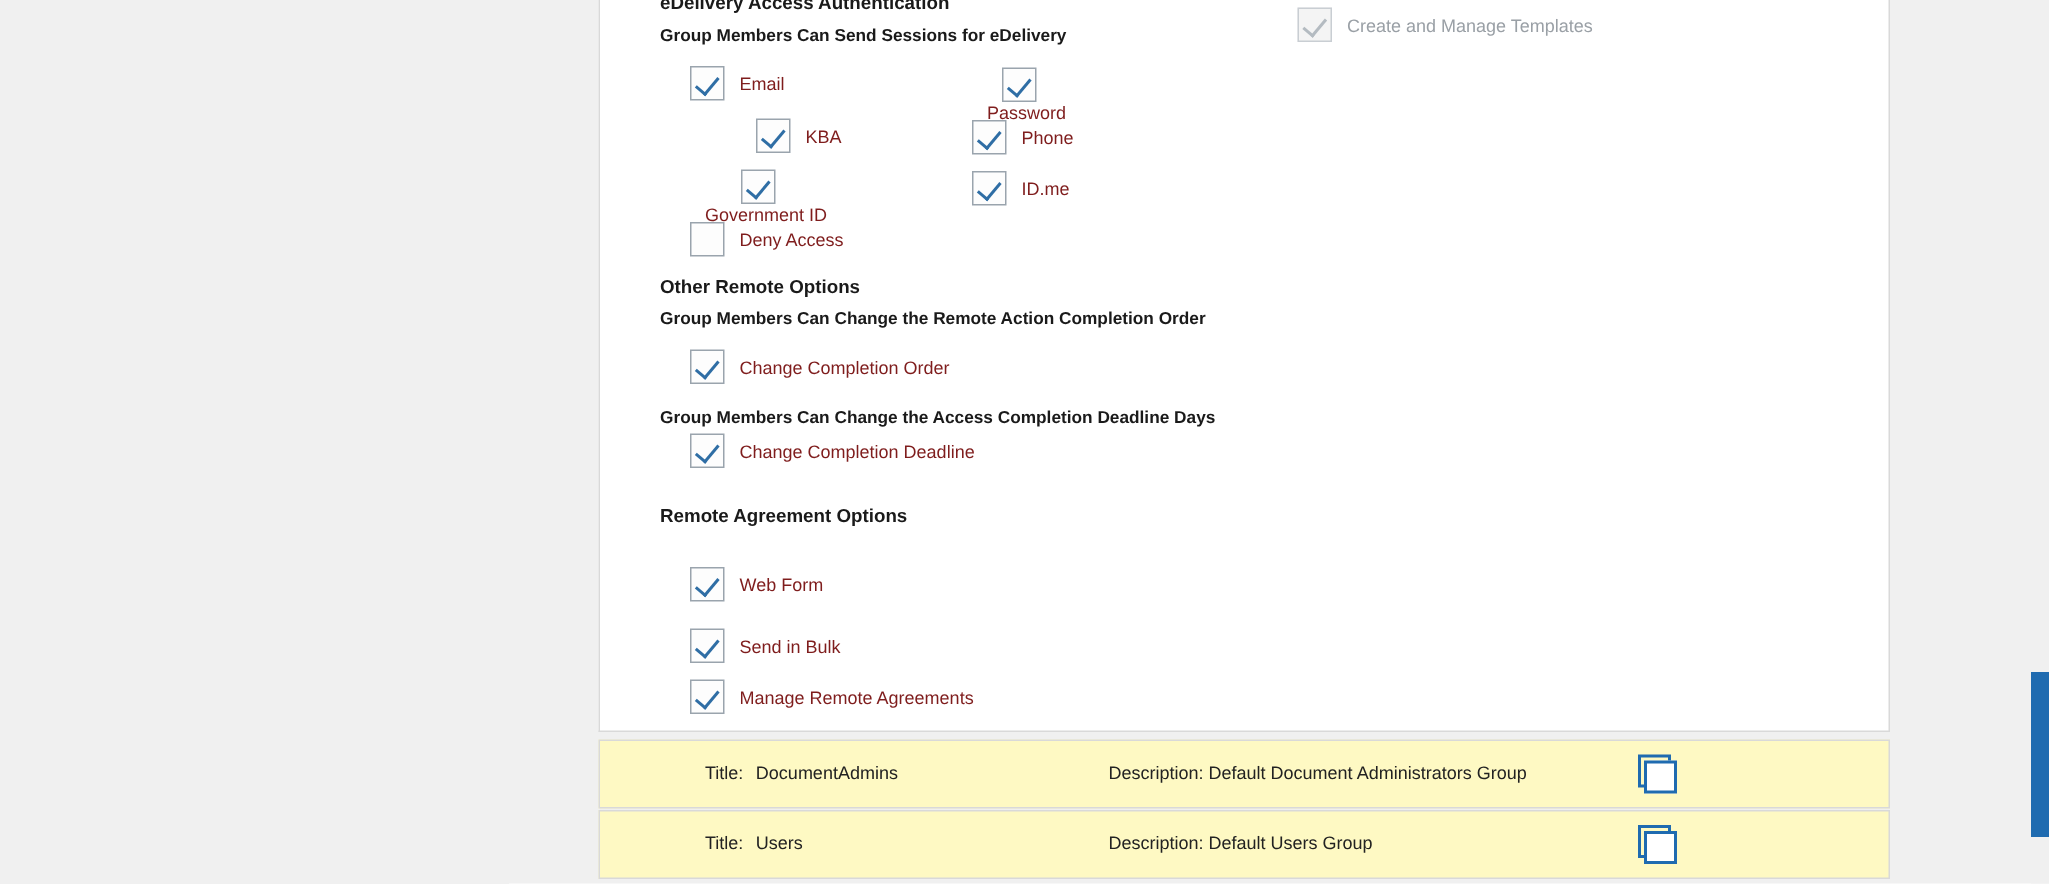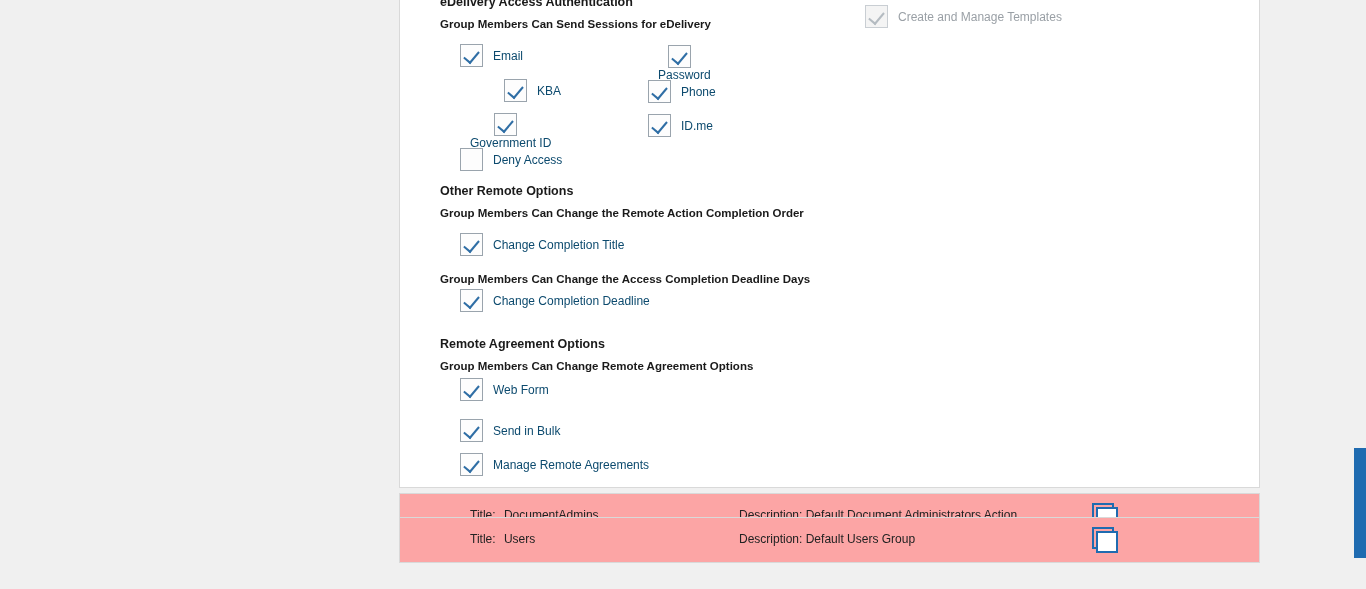--- a/index.html
+++ b/index.html
@@ -42,21 +42,21 @@
     font-weight: bold;
     color: #1a1a1a;
   }
   .sub-title {
     font-size: 11.5px;
     font-weight: bold;
     color: #1a1a1a;
   }
   .row-label {
     font-size: 12px;
-    color: #0c4a6e;
+    color: #7f1d1d;
   }
   
   .cb {
     width: 23px;
     height: 23px;
     border: 1px solid #9aa4ad;
     background: #fdfdfd;
     box-sizing: border-box;
     display: inline-block;
     position: relative;
@@ -93,21 +93,21 @@
   .chk-row.muted .row-label {
     color: #9aa0a6;
   }
 
   
   .group-row {
     position: absolute;
     left: 399px;
     width: 861px;
     height: 46px;
-    background: #fca5a5;
+    background: #fef9c3;
     border: 1px solid #d9d9d9;
     box-sizing: border-box;
   }
   .group-row .title-cell {
     position: absolute;
     left: 70px;
     top: 14px;
     font-size: 12px;
     color: #222;
     white-space: nowrap;
@@ -209,32 +209,31 @@
       <div class="chk-row" style="left:60px; top:188px;">
         <span class="cb"></span>
         <span class="row-label">Deny Access</span>
       </div>
 
       <div class="section-title" style="position:absolute; left:40px; top:224px;">Other Remote Options</div>
       <div class="sub-title" style="position:absolute; left:40px; top:247px;">Group Members Can Change the Remote Action Completion Order</div>
 
       <div class="chk-row" style="left:60px; top:273px;">
         <span class="cb checked"></span>
-        <span class="row-label">Change Completion Title</span>
+        <span class="row-label">Change Completion Order</span>
       </div>
 
       <div class="sub-title" style="position:absolute; left:40px; top:313px;">Group Members Can Change the Access Completion Deadline Days</div>
 
       <div class="chk-row" style="left:60px; top:329px;">
         <span class="cb checked"></span>
         <span class="row-label">Change Completion Deadline</span>
       </div>
 
       <div class="section-title" style="position:absolute; left:40px; top:377px;">Remote Agreement Options</div>
-      <div class="sub-title" style="position:absolute; left:40px; top:400px;">Group Members Can Change Remote Agreement Options</div>
 
       <div class="chk-row" style="left:60px; top:418px;">
         <span class="cb checked"></span>
         <span class="row-label">Web Form</span>
       </div>
       <div class="chk-row" style="left:60px; top:459px;">
         <span class="cb checked"></span>
         <span class="row-label">Send in Bulk</span>
       </div>
       <div class="chk-row" style="left:60px; top:493px;">
@@ -250,29 +249,29 @@
     </div>
   </div>
 
   <div class="group-row" style="top:493px;">
     <div class="title-cell">
       <span class="lbl">Title:</span>
       <span>DocumentAdmins</span>
     </div>
     <div class="desc-cell">
       <span class="lbl">Description:</span>
-      <span>Default Document Administrators Action</span>
+      <span>Default Document Administrators Group</span>
     </div>
     <div class="copy-icon">
       <span class="sq-back"></span>
       <span class="sq-front"></span>
     </div>
   </div>
 
-  <div class="group-row" style="top:517px;">
+  <div class="group-row" style="top:540px;">
     <div class="title-cell">
       <span class="lbl">Title:</span>
       <span>Users</span>
     </div>
     <div class="desc-cell">
       <span class="lbl">Description:</span>
       <span>Default Users Group</span>
     </div>
     <div class="copy-icon">
       <span class="sq-back"></span>

